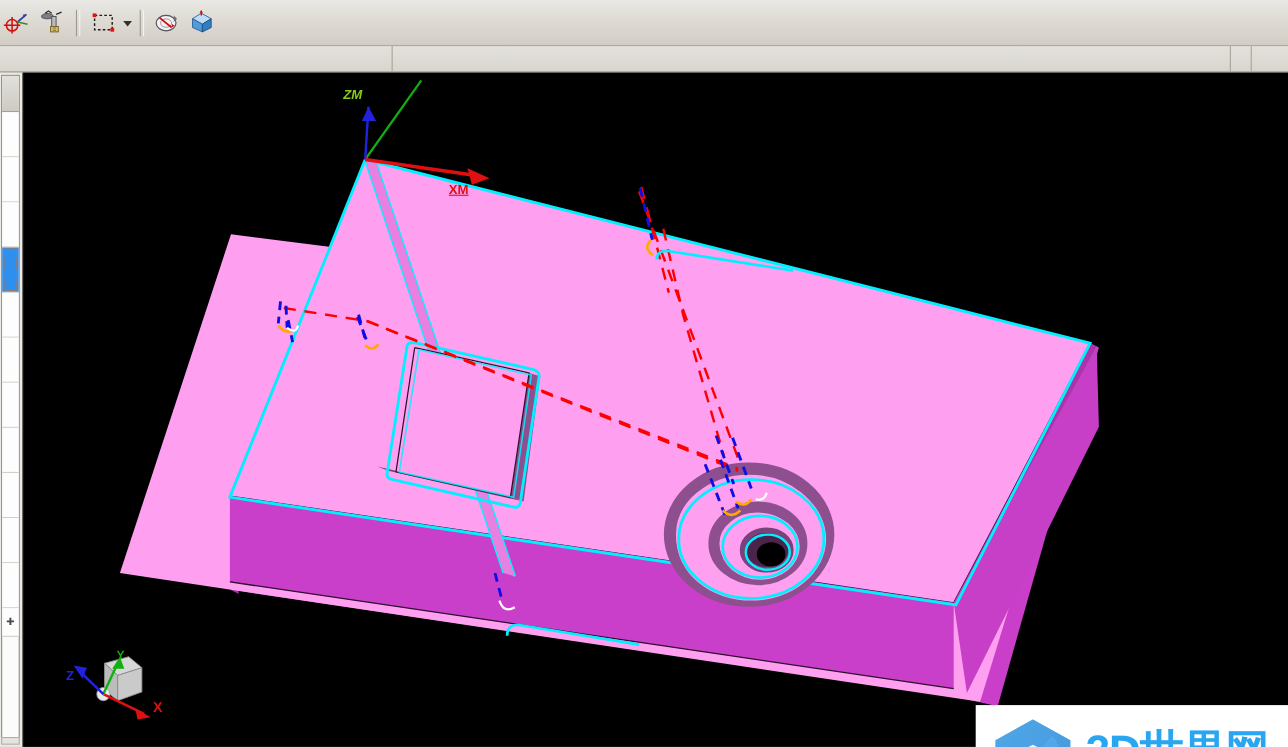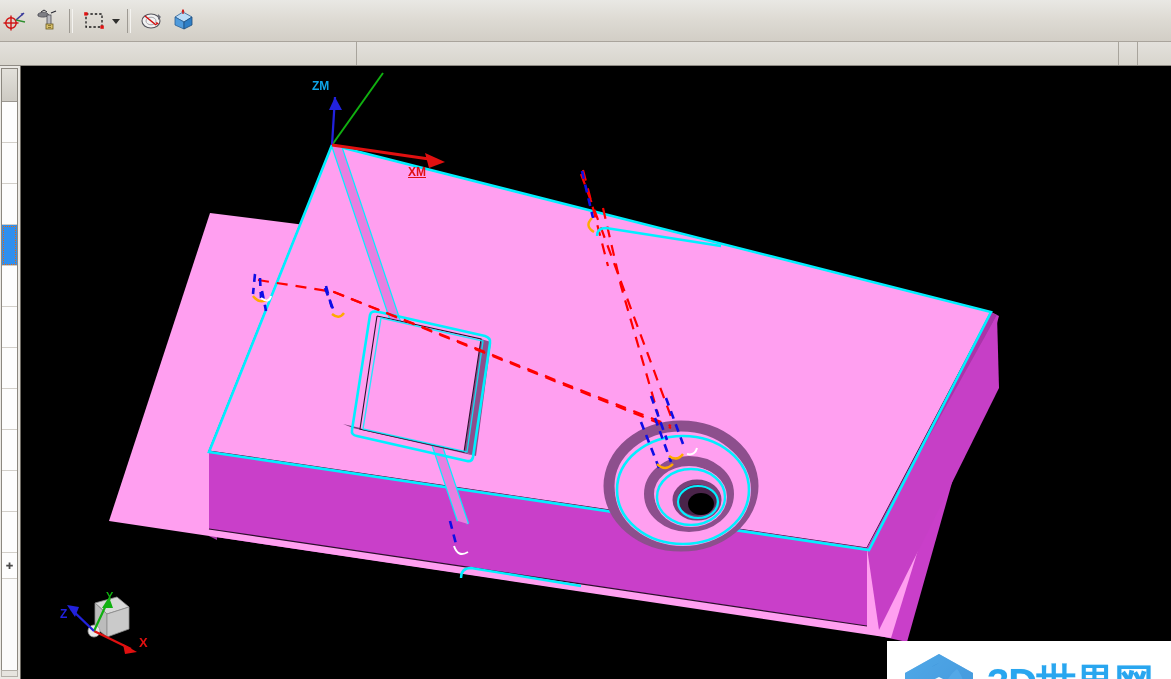--- a/index.html
+++ b/index.html
@@ -340,21 +340,21 @@
         <polygon points="56,41 42,33 44,43" fill="#e01010"></polygon>
 
         <line x1="13" y1="20" x2="26" y2="-8" stroke="#10b010" stroke-width="2.2"></line>
         <polygon points="28,-14 21,-3 32,-3" fill="#10b010"></polygon>
 
         <line x1="13" y1="20" x2="-10" y2="-2" stroke="#2222dd" stroke-width="2.4"></line>
         <polygon points="-14,-6 -6,6 -2,-4" fill="#2222dd"></polygon>
       </g>
     </svg>
 
-    <span class="axlabel" style="left:291px;top:13px;color:#0ea5e9;">ZM</span>
+    <span class="axlabel" style="left:291px;top:13px;color:#84cc16;font-style:italic;">ZM</span>
     <span class="axlabel" style="left:387px;top:99px;color:#e01010;text-decoration:underline;">XM</span>
 
     <span class="axlabel" style="left:118px;top:569px;color:#e01010;font-size:13px;">X</span>
     <span class="axlabel" style="left:85px;top:524px;color:#10b010;font-size:11px;">Y</span>
     <span class="axlabel" style="left:39px;top:541px;color:#2222dd;font-size:12px;">Z</span>
 
     <div class="watermark">
       <svg class="wm-logo" viewBox="0 0 84 84">
         <defs>
           <linearGradient id="hexg" x1="0" y1="0" x2="1" y2="1">

